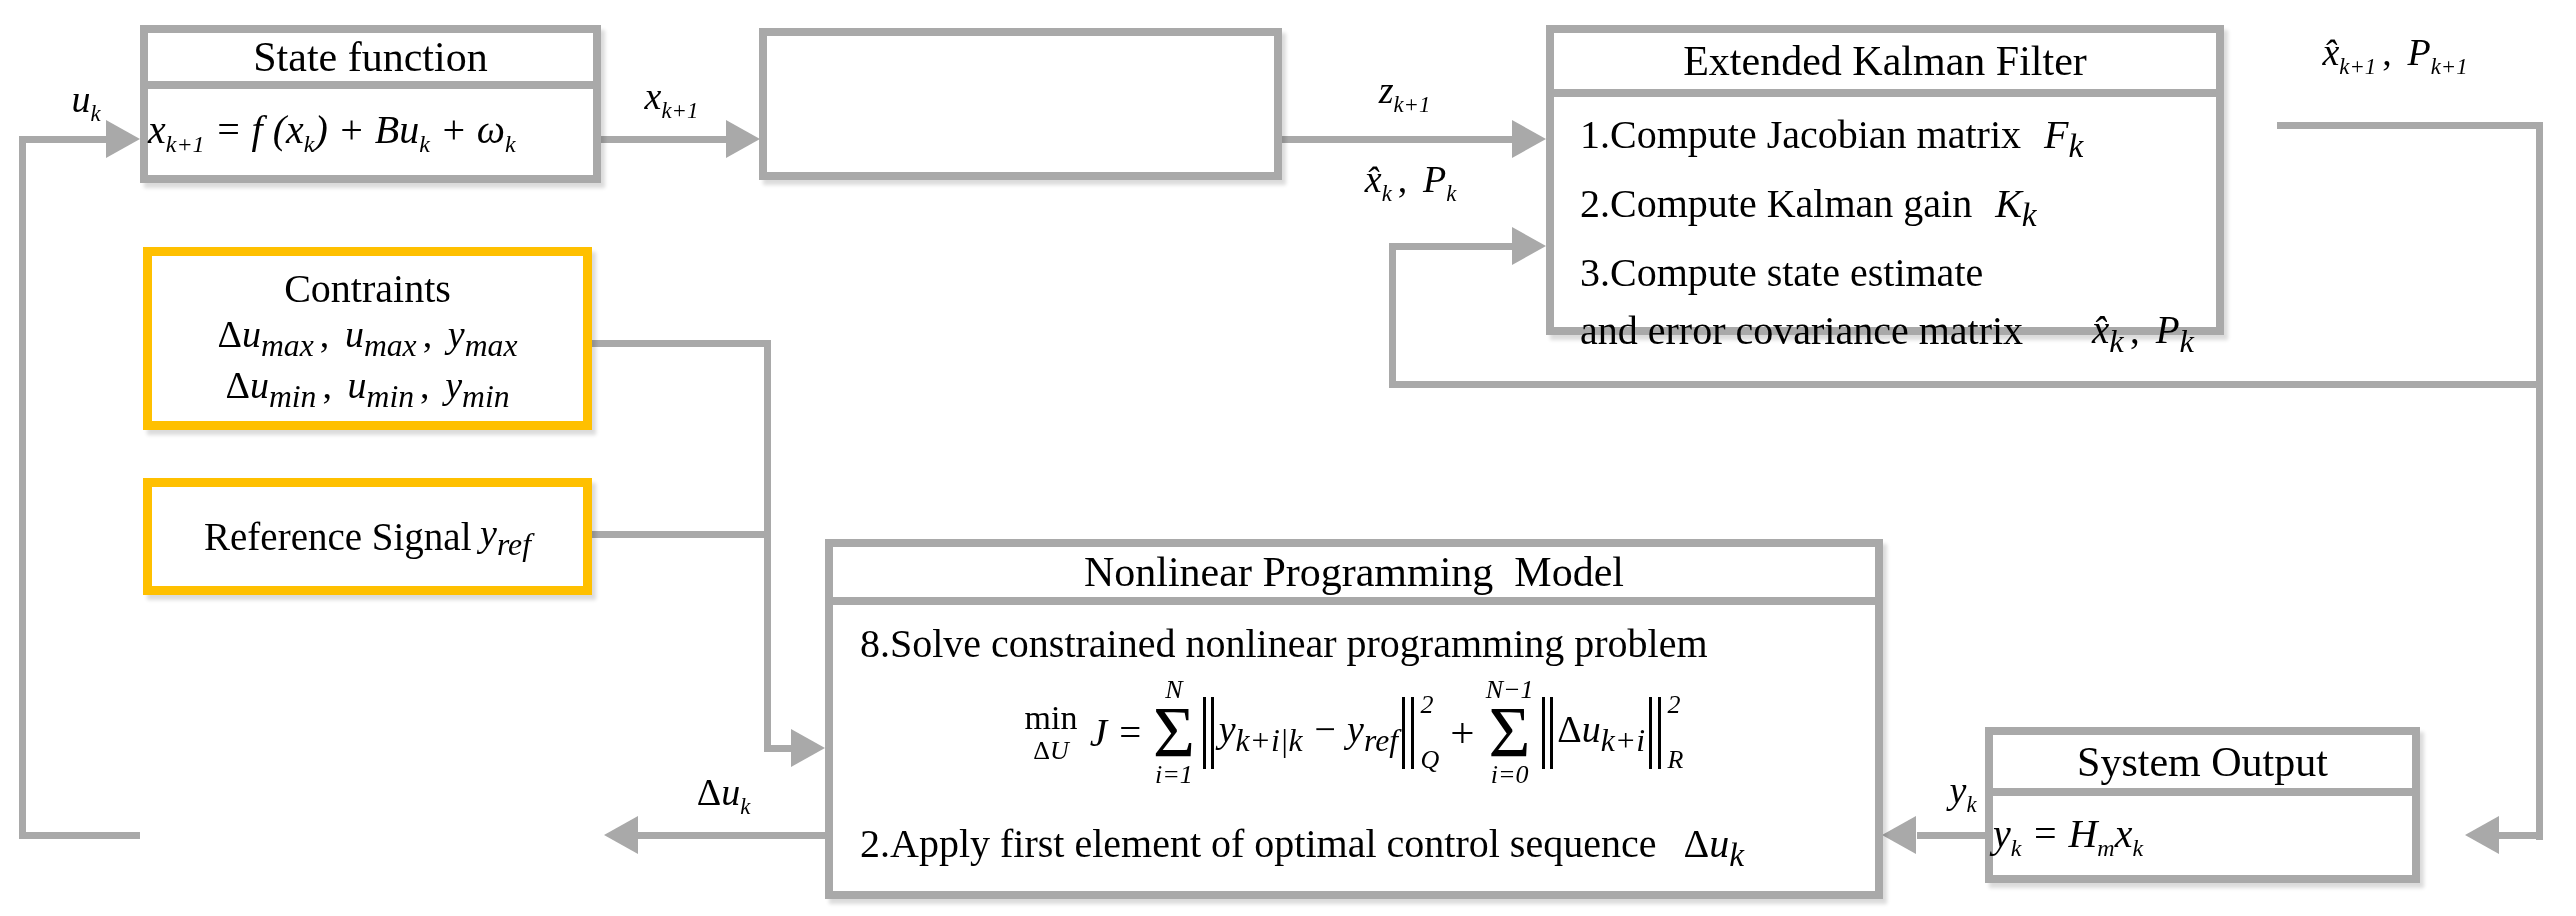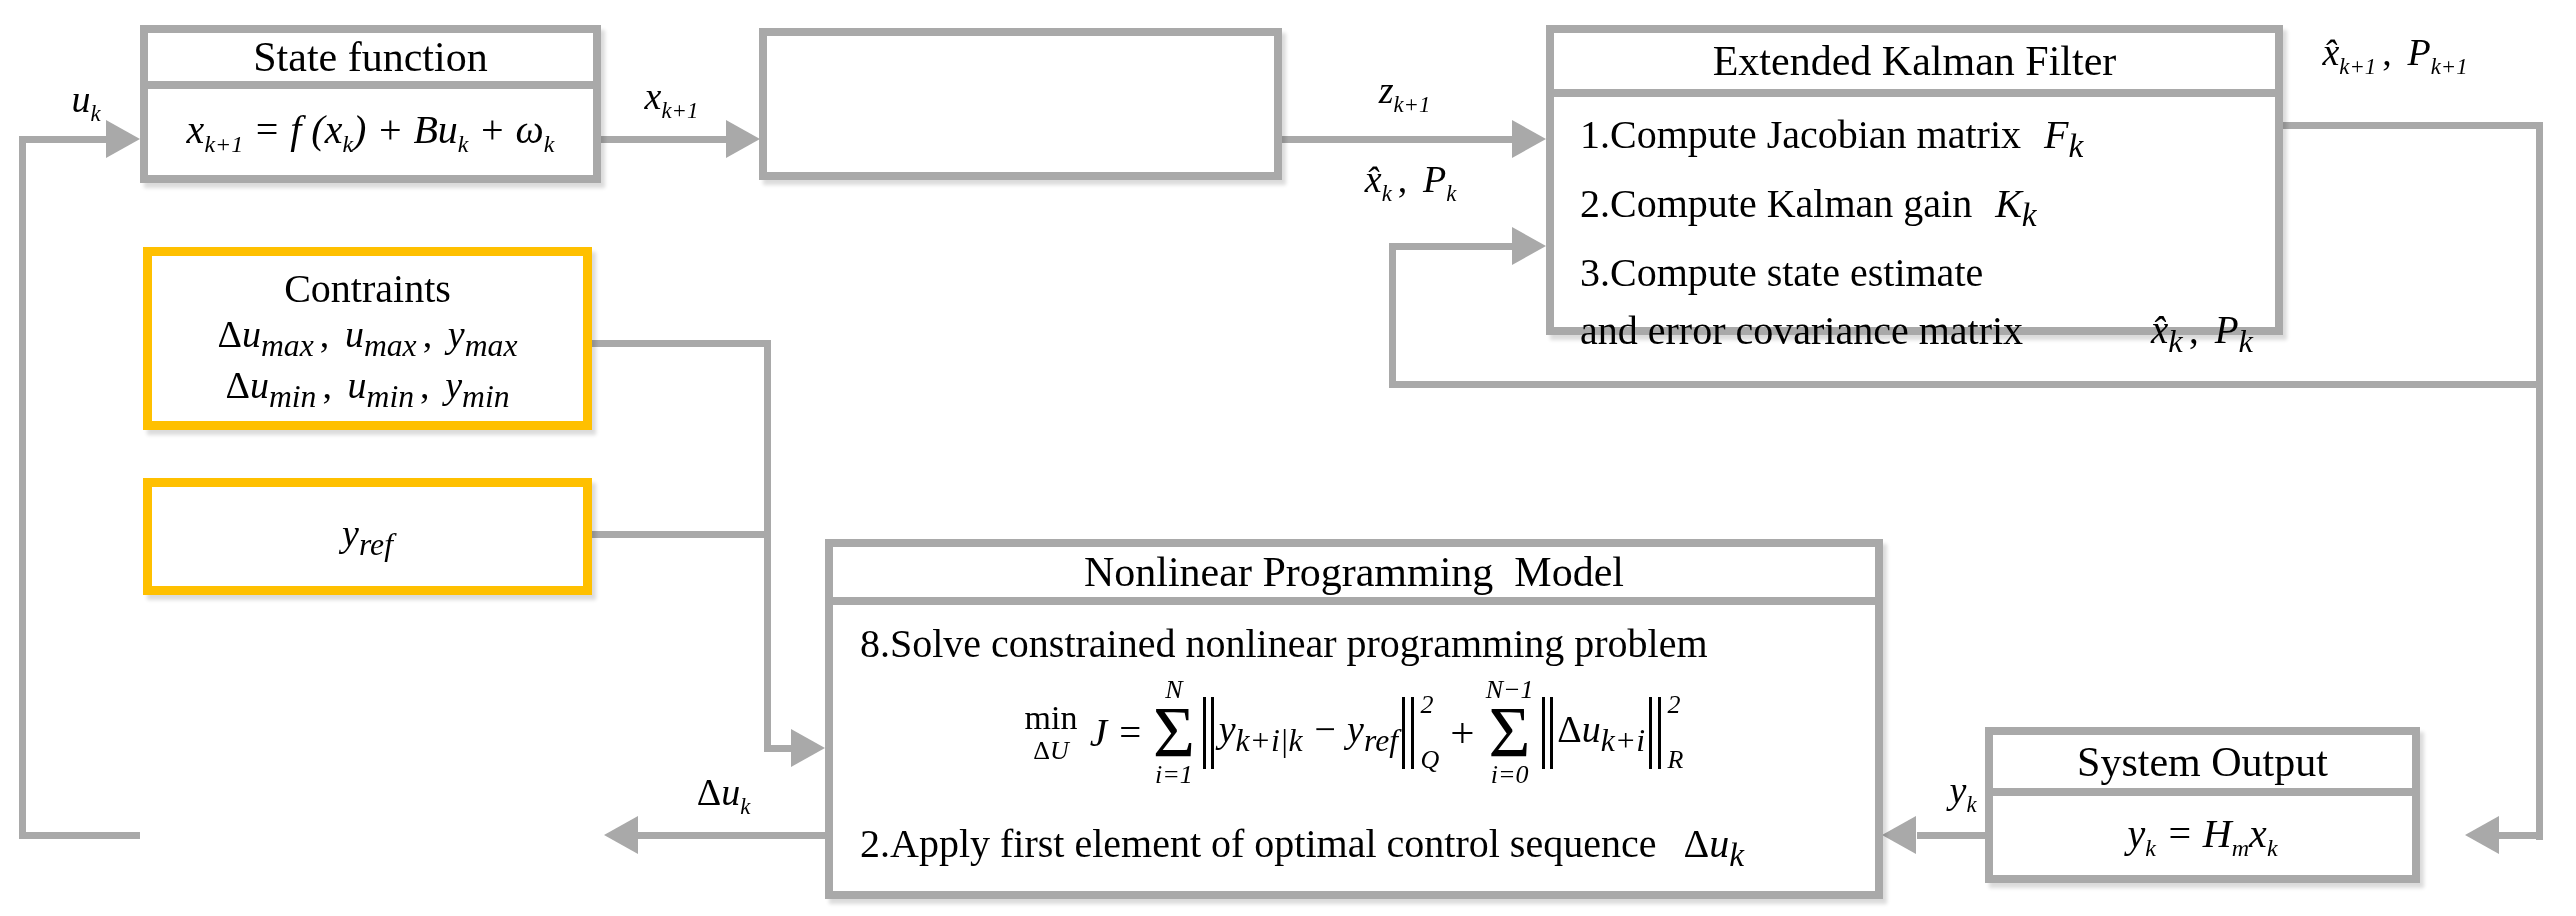--- a/index.html
+++ b/index.html
@@ -11,21 +11,21 @@
   .hl{height:7.4px;} .vl{width:7.4px;}
   .ar,.al{position:absolute;width:0;height:0;border-top:19.6px solid transparent;border-bottom:19.6px solid transparent;}
   .ar{border-left:34px solid var(--line);}
   .al{border-right:34px solid var(--line);}
   
   .gbox,.ybox{position:absolute;background:#fff;display:flex;flex-direction:column;box-sizing:border-box;}
   .gbox{border:8px solid var(--line);box-shadow:4.3px 4.9px 3.7px rgba(0,0,0,0.14);}
   .ybox{border:9.2px solid var(--accent);box-shadow:4.3px 4.9px 3.7px rgba(0,0,0,0.14);}
   .box-title{border-bottom:8px solid var(--line);display:flex;align-items:center;justify-content:center;
              font-size:42px;white-space:pre;flex:0 0 auto;}
-  .box-body{flex:1 1 auto;display:flex;align-items:center;justify-content:center;}
+  .box-body{flex:1 1 auto;display:flex;align-items:center;justify-content:flex-start;}
   .math{font-style:italic;font-size:40px;}
   .math sub,.lbl sub{font-size:0.60em;font-style:italic;}
   .up{font-style:normal;}
   .dun{font-style:normal;padding:0 0.16em;}
   
   .lbl{position:absolute;font-size:38px;font-style:italic;text-align:center;line-height:1.1;}
   
   .ekf-body{position:relative;display:block;padding:9.8px 0 0 26px;}
   .ekf-line{font-size:40px;line-height:58px;white-space:pre;}
   .ekf-line .m{font-style:italic;margin-left:23px;}
@@ -97,41 +97,42 @@
   <div class="gbox" style="left:140px;top:24.5px;width:461px;height:158px;">
     <div class="box-title">State function</div>
     <div class="box-body">
         <span class="math">x<sub>k+1</sub> = f (x<sub>k</sub>) + Bu<sub>k</sub> + ω<sub>k</sub></span>
       </div>
   </div>
 
   <div class="gbox" style="left:759px;top:28px;width:523px;height:152px;">
   </div>
 
-  <div class="gbox" style="left:1546px;top:24.5px;width:737px;height:310px;">
+  <div class="gbox" style="left:1546px;top:24.5px;width:678px;height:310px;">
     <div class="box-title" style="flex:0 0 56px;">Extended Kalman Filter</div>
     <div class="box-body ekf-body">
       <div class="ekf-line"><span>1.Compute Jacobian matrix</span><span class="m">F<sub>k</sub></span></div>
       <div class="ekf-line"><span>2.Compute Kalman gain</span><span class="m">K<sub>k</sub></span></div>
       <div class="ekf-line"><span>3.Compute state estimate</span></div>
       <div class="ekf-line"><span>and error covariance matrix</span></div>
       <div class="ekf-side">x̂<sub>k</sub><span class="dun">,</span> P<sub>k</sub></div>
     </div>
   </div>
 
   <div class="ybox" style="left:143px;top:247px;width:449px;height:183px;">
     <div class="cons-body">
       <div class="cons-title">Contraints</div>
       <div class="cons-line"><span class="up">Δ</span>u<sub>max</sub><span class="dun">,</span> u<sub>max</sub><span class="dun">,</span> y<sub>max</sub></div>
       <div class="cons-line"><span class="up">Δ</span>u<sub>min</sub><span class="dun">,</span> u<sub>min</sub><span class="dun">,</span> y<sub>min</sub></div>
     </div>
   </div>
 
   <div class="ybox" style="left:143px;top:478px;width:449px;height:117px;">
     <div class="ref-row">
+      <span class="ref-text">Reference Signal</span>
       <span class="ref-math">y<sub>ref</sub></span>
     </div>
   </div>
 
 
   <div class="gbox" style="left:825px;top:539px;width:1058px;height:360px;">
     <div class="box-title" style="flex:0 0 50px;">Nonlinear Programming  Model</div>
     <div class="box-body npm-body">
       <div class="npm-item" style="top:14.7px;"><span>8.Solve constrained nonlinear programming problem</span></div>
       <div class="objective">

